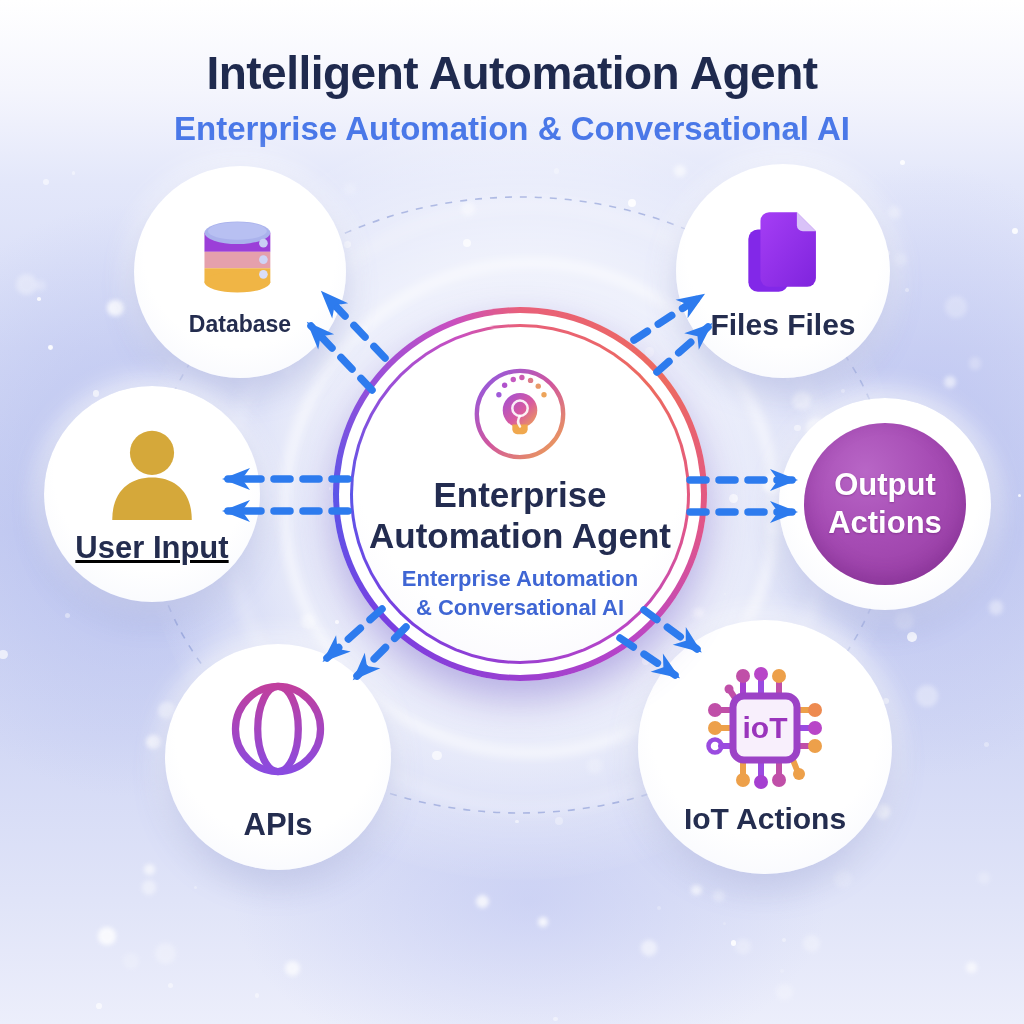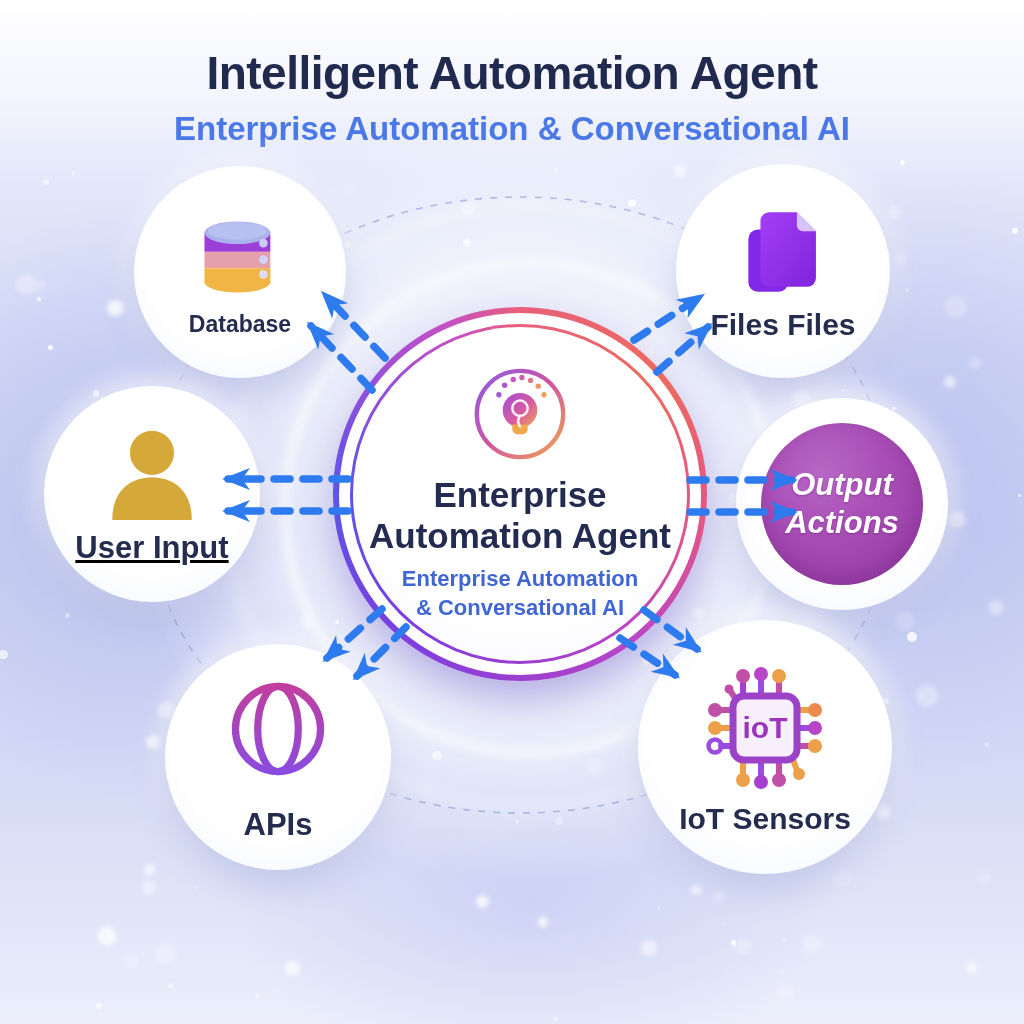--- a/index.html
+++ b/index.html
@@ -32,21 +32,21 @@
     box-shadow:0 14px 30px rgba(124,135,204,.42),0 0 24px 8px rgba(255,255,255,.75);
     display:flex;flex-direction:column;align-items:center;justify-content:center;}
   .nlabel{font-weight:800;color:#242d4f;margin-top:4px;}
 
   .n-db{left:134px;top:166px;width:212px;height:212px;}
   .n-db .nlabel{font-size:23px;}
   .n-lf{left:676px;top:164px;width:214px;height:214px;}
   .n-lf .nlabel{font-size:30px;}
   .n-ui{left:44px;top:386px;width:216px;height:216px;text-decoration:underline;}
   .n-ui .nlabel{font-size:31px;}
-  .n-oa{left:736px;top:398px;width:212px;height:212px;font-style:italic;}
+  .n-oa{left:779px;top:398px;width:212px;height:212px;}
   .n-api{left:165px;top:644px;width:226px;height:226px;gap:16px;}
   .n-api .nlabel{font-size:31px;}
   .n-iot{left:638px;top:620px;width:254px;height:254px;}
   .n-iot .nlabel{font-size:30px;}
 
   .oa-disc{width:162px;height:162px;border-radius:50%;
     background:radial-gradient(circle at 38% 30%,#b866c6 0%,#a64cb4 45%,#93399f 100%);
     box-shadow:inset 0 -8px 18px rgba(90,20,110,.25);
     display:flex;flex-direction:column;align-items:center;justify-content:center;}
   .oa-line{color:#fff;font-size:31px;font-weight:800;line-height:1.22;text-shadow:0 1px 2px rgba(80,10,90,.35);}
@@ -331,21 +331,21 @@
         <line x1="100" y1="52" x2="116" y2="52" stroke="#eda04a"></line>
           <circle cx="120" cy="52" r="7" fill="#ed8a50"></circle>
         <line x1="100" y1="70" x2="116" y2="70" stroke="#9a4be0"></line>
           <circle cx="120" cy="70" r="7" fill="#b845c8"></circle>
         <line x1="100" y1="88" x2="116" y2="88" stroke="#c04fa8"></line>
           <circle cx="120" cy="88" r="7" fill="#eda04a"></circle>
       </g>
       <rect x="38" y="38" width="64" height="64" rx="11" fill="#f8effc" stroke="#9c42c6" stroke-width="7"></rect>
       <text x="70" y="80" text-anchor="middle" font-family="Liberation Sans, sans-serif" font-size="30" font-weight="bold" fill="#9a35bc">ioT</text>
     </svg>
-    <div class="nlabel">IoT Sensors</div>
+    <div class="nlabel">IoT Actions</div>
   </div>
 
   <div class="center-node">
     <div class="cn-gap">
       <div class="cn-ring">
         <div class="cn-in">
           <div class="bulb-wrap">
             <svg width="96" height="96" viewBox="0 0 100 100">
               <defs>
                 <linearGradient id="blg" x1="0" y1="0" x2="1" y2="1">

